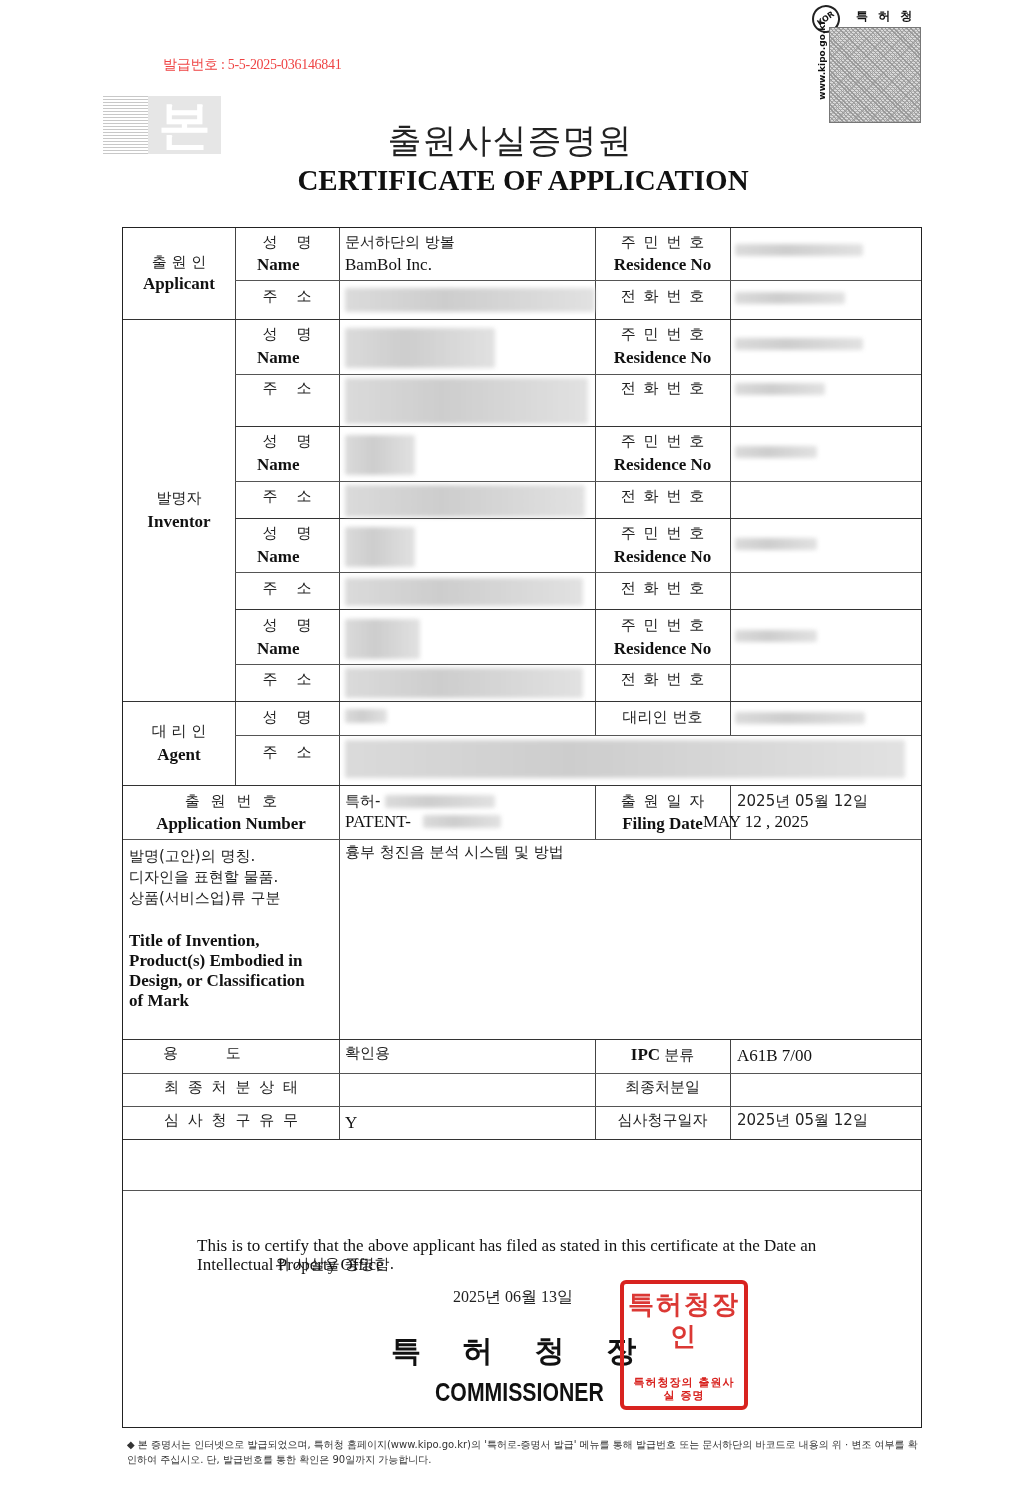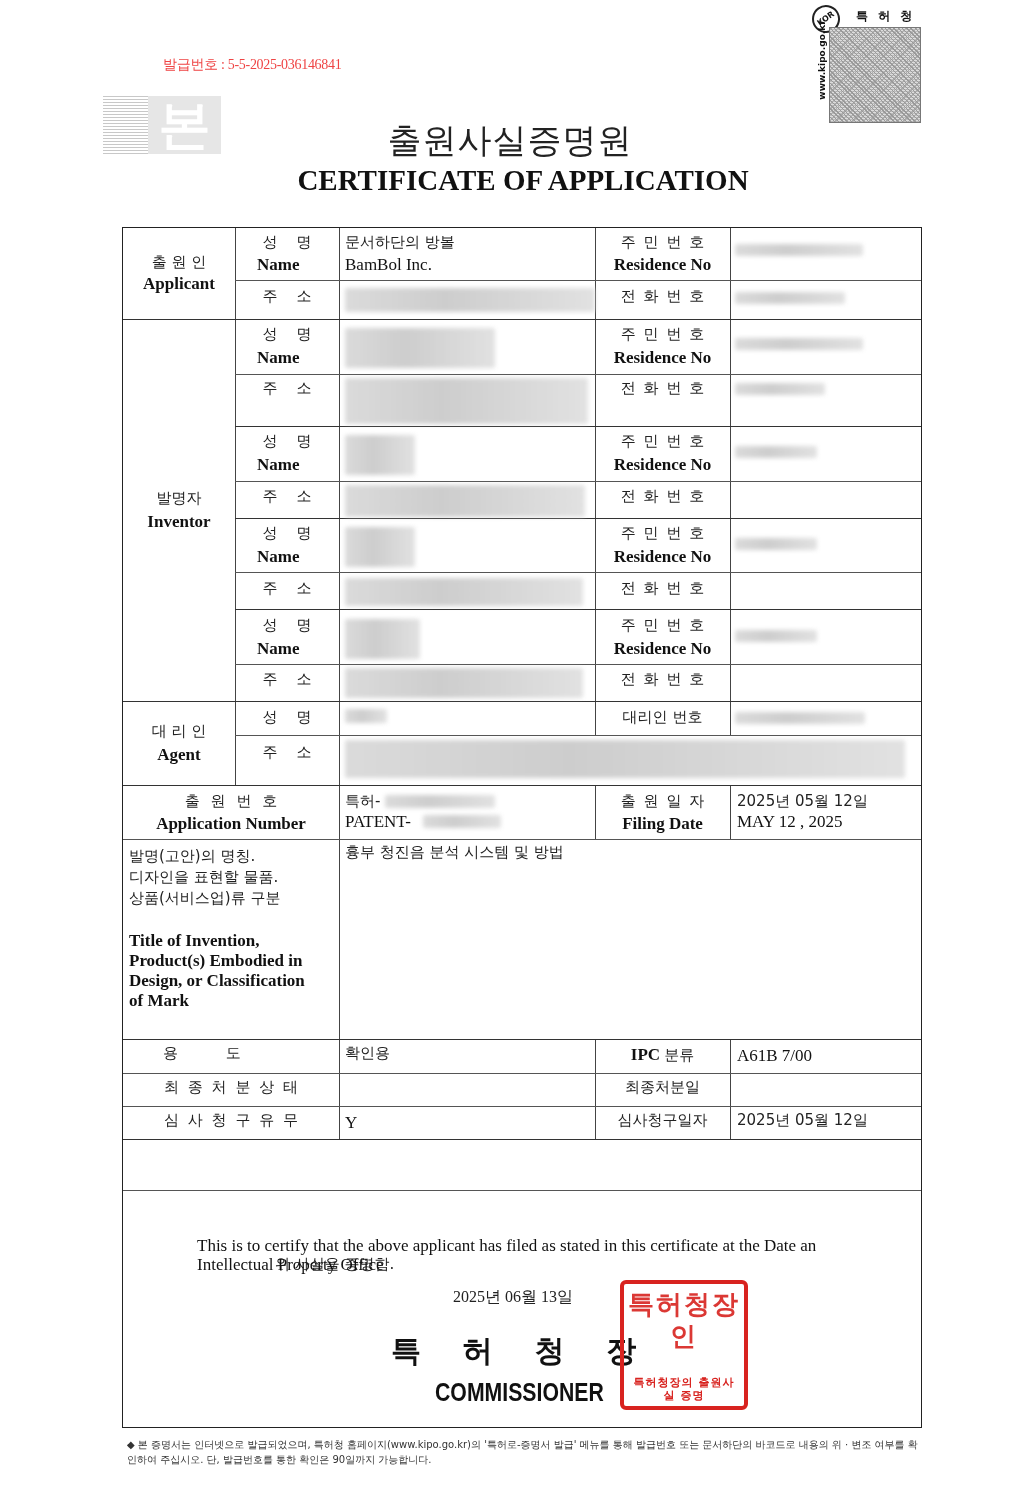--- a/index.html
+++ b/index.html
@@ -152,21 +152,21 @@
 
   <div class="cell ko c" style="left:0;width:216px;top:565px;word-spacing:6px;">출 원 번 호</div>
   <div class="cell en b c" style="left:0;width:216px;top:586px;font-family:Liberation Serif, serif;">Application Number</div>
   <div class="cell ko" style="left:222px;top:565px;">특허-</div>
   <div class="blur" style="left:262px;top:567px;width:110px;height:13px;"></div>
   <div class="cell en" style="left:222px;top:584px;">PATENT-</div>
   <div class="blur" style="left:300px;top:587px;width:78px;height:13px;"></div>
   <div class="cell ko c" style="left:472px;width:135px;top:565px;word-spacing:3px;">출 원 일 자</div>
   <div class="cell en b c" style="left:472px;width:135px;top:586px;">Filing Date</div>
   <div class="cell ko" style="left:614px;top:565px;">2025년 05월 12일</div>
-  <div class="cell en" style="left:614px;top:584px;">MAY 12 , 2025</div>
+  <div class="cell en" style="left:580px;top:584px;">MAY 12 , 2025</div>
 
   <div class="cell ko" style="left:6px;top:618px;line-height:21px;">
     <div>발명(고안)의 명칭.</div>
     <div>디자인을 표현할 물품.</div>
     <div>상품(서비스업)류 구분</div>
   </div>
   <div class="cell en b" style="left:6px;top:703px;width:190px;line-height:20px;">Title of Invention, Product(s) Embodied in Design, or Classification of Mark</div>
   <div class="cell ko" style="left:222px;top:616px;">흉부 청진음 분석 시스템 및 방법</div>
 
   <div class="cell ko" style="left:40px;top:817px;white-space:pre;">용          도</div>

